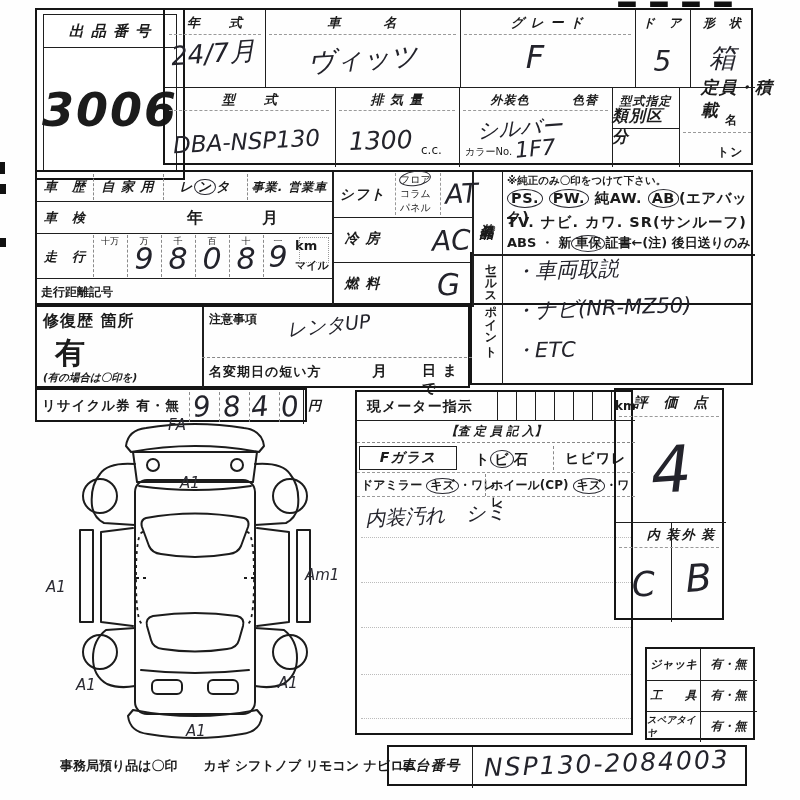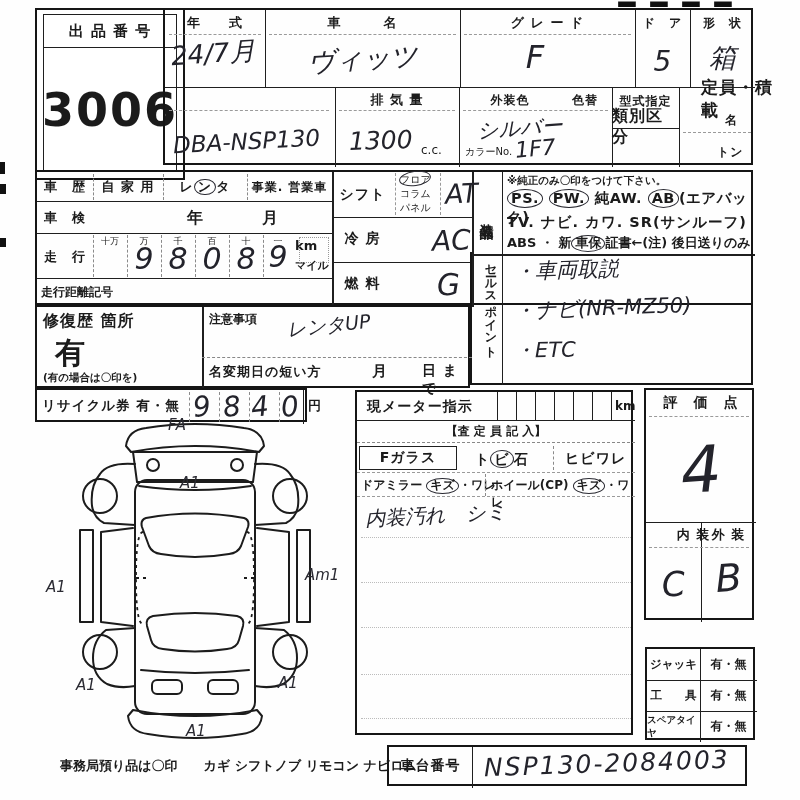--- a/index.html
+++ b/index.html
@@ -1,20 +1,20 @@
 <!DOCTYPE html>
 <html><head>
 <meta charset="utf-8">
 <style>
   html,body{margin:0;padding:0;background:#e8e8e8;}
   .sheet{position:relative;width:800px;height:800px;background:#fefefe;overflow:hidden;
          font-family:"DejaVu Sans","Liberation Sans",sans-serif;color:#1b1b1b;}
   .abs{position:absolute;box-sizing:border-box;}
   .bx2{position:absolute;box-sizing:border-box;border:2.2px solid #151515;}
-  .ctr{display:flex;align-items:center;justify-content:center;}
+  .ctr{display:flex;align-items:center;justify-content:center;font-style:italic;}
   .pt{font-weight:bold;letter-spacing:1px;}
   .pts{font-weight:bold;letter-spacing:0;}
   .hw{font-family:"DejaVu Sans","DejaVu Serif",sans-serif;font-style:italic;color:#23232b;font-weight:normal;}
   .circ{display:inline-block;border:1.7px solid #2a2a32;border-radius:50%;padding:0 3px;line-height:1.15;}
   .vline{position:absolute;width:0;border-left:1.4px solid #1f1f1f;}
   .hline{position:absolute;height:0;border-top:1.4px solid #1f1f1f;}
   .dvline{position:absolute;width:0;border-left:1px dashed #8a8a8a;}
   .dhline{position:absolute;height:0;border-top:1px dashed #9a9a9a;}
   .dotline{position:absolute;height:0;border-top:1.5px dotted #bcbcbc;}
   .vtx{writing-mode:vertical-rl;text-orientation:upright;}
@@ -62,20 +62,21 @@
     <div class="abs hw ctr" style="left:110px;top:26px;width:175px;height:46px;font-size:27px;transform:rotate(-3deg);">ヴィッツ</div>
     <div class="abs hw ctr" style="left:330px;top:24px;width:80px;height:46px;font-size:32px;">F</div>
     <div class="abs hw ctr" style="left:475px;top:30px;width:45px;height:42px;font-size:28px;">5</div>
     <div class="abs hw ctr" style="left:530px;top:24px;width:55px;height:48px;font-size:27px;">箱</div>
 
     <div class="vline" style="left:170px;top:77px;height:80px;"></div>
     <div class="vline" style="left:294px;top:77px;height:80px;"></div>
     <div class="vline" style="left:447px;top:77px;height:80px;"></div>
     <div class="vline" style="left:514px;top:77px;height:80px;"></div>
 
+    <div class="abs ctr pt" style="left:0;top:80px;width:170px;height:20px;font-size:13px;">型　　式</div>
     <div class="abs ctr pt" style="left:170px;top:80px;width:124px;height:20px;font-size:13px;">排 気 量</div>
     <div class="abs ctr pt" style="left:300px;top:80px;width:90px;height:20px;font-size:12px;">外装色</div>
     <div class="abs ctr pt" style="left:395px;top:80px;width:50px;height:20px;font-size:12px;">色替</div>
     <div class="dhline" style="left:4px;top:100px;width:160px;"></div>
     <div class="dhline" style="left:174px;top:100px;width:116px;"></div>
     <div class="dhline" style="left:298px;top:100px;width:145px;"></div>
 
     <div class="abs hw" style="left:8px;top:118px;width:160px;font-size:23px;transform:rotate(-3deg);">DBA-NSP130</div>
     <div class="abs hw" style="left:184px;top:116px;font-size:25px;transform:rotate(-2deg);">1300</div>
     <div class="abs pts" style="left:256px;top:133px;font-size:12px;font-weight:normal;">c.c.</div>
@@ -179,21 +180,21 @@
     <div class="abs pts vtx" style="left:5px;top:4px;width:22px;height:128px;font-size:12px;font-weight:bold;letter-spacing:0;">セールスポイント</div>
     <div class="abs hw" style="left:42px;top:4px;font-size:21px;transform:rotate(-2deg);">・車両取説</div>
     <div class="abs hw" style="left:42px;top:42px;font-size:21px;transform:rotate(-2deg);">・ナビ(NR-MZ50)</div>
     <div class="abs hw" style="left:42px;top:84px;font-size:21px;transform:rotate(-1deg);">・ETC</div>
   </div>
 
   <div class="bx2" style="left:35px;top:305px;width:435px;height:83px;">
     <div class="vline" style="left:165px;top:0;height:83px;border-left-width:2px;"></div>
     <div class="abs pt" style="left:6px;top:4px;font-size:16px;">修復歴 箇所</div>
     <div class="abs pt" style="left:18px;top:26px;font-size:30px;">有</div>
-    <div class="abs pts" style="left:6px;top:64px;font-size:10.5px;">(有の場合は〇印を)</div>
+    <div class="abs pts" style="left:6px;top:64px;font-size:10.5px;font-style:italic;">(有の場合は〇印を)</div>
     <div class="abs pts" style="left:172px;top:4px;font-size:12px;font-weight:bold;">注意事項</div>
     <div class="abs hw" style="left:250px;top:6px;font-size:19px;transform:rotate(-6deg);">レンタUP</div>
     <div class="hline" style="left:165px;top:50px;width:270px;border-top-width:1px;border-top-style:dashed;border-top-color:#888;"></div>
     <div class="abs pt" style="left:172px;top:56px;font-size:13px;">名変期日の短い方</div>
     <div class="abs pt" style="left:335px;top:55px;font-size:15px;">月</div>
     <div class="abs pt" style="left:385px;top:55px;font-size:14px;">日 まで</div>
   </div>
 
   <div class="bx2" style="left:35px;top:388px;width:272px;height:34px;">
     <div class="abs pt" style="left:5px;top:7px;font-size:13.5px;">リサイクル券 有・無</div>
@@ -296,21 +297,21 @@
     </div>
     <div class="dhline" style="left:0;top:104px;width:278px;"></div>
     <div class="abs hw" style="left:8px;top:110px;font-size:20px;transform:rotate(-3deg);">内装汚れ　シミ</div>
     <div class="dotline" style="left:4px;top:145px;width:270px;"></div>
     <div class="dotline" style="left:4px;top:190px;width:270px;"></div>
     <div class="dotline" style="left:4px;top:235px;width:270px;"></div>
     <div class="dotline" style="left:4px;top:282px;width:270px;"></div>
     <div class="dotline" style="left:4px;top:326px;width:270px;"></div>
   </div>
 
-  <div class="bx2" style="left:644px;top:388px;width:110px;height:232px;">
+  <div class="bx2" style="left:614px;top:388px;width:110px;height:232px;">
     <div class="abs ctr pt" style="left:0;top:3px;width:110px;height:20px;font-size:14px;">評　価　点</div>
     <div class="dhline" style="left:3px;top:26px;width:100px;"></div>
     <div class="abs hw ctr" style="left:0;top:32px;width:110px;height:96px;font-size:64px;transform:rotate(-4deg);">4</div>
     <div class="hline" style="left:0;top:132px;width:110px;border-top-width:1.4px;"></div>
     <div class="vline" style="left:55px;top:132px;height:100px;border-left-width:1px;"></div>
     <div class="abs ctr pt" style="left:0;top:136px;width:55px;height:18px;font-size:13px;margin-left:20px;">内 装</div>
     <div class="abs ctr pt" style="left:55px;top:136px;width:55px;height:18px;font-size:13px;">外 装</div>
     <div class="dhline" style="left:3px;top:157px;width:100px;"></div>
     <div class="abs hw ctr" style="left:0;top:162px;width:55px;height:64px;font-size:34px;transform:rotate(-5deg);">C</div>
     <div class="abs hw ctr" style="left:55px;top:156px;width:55px;height:64px;font-size:38px;transform:rotate(-4deg);">B</div>

